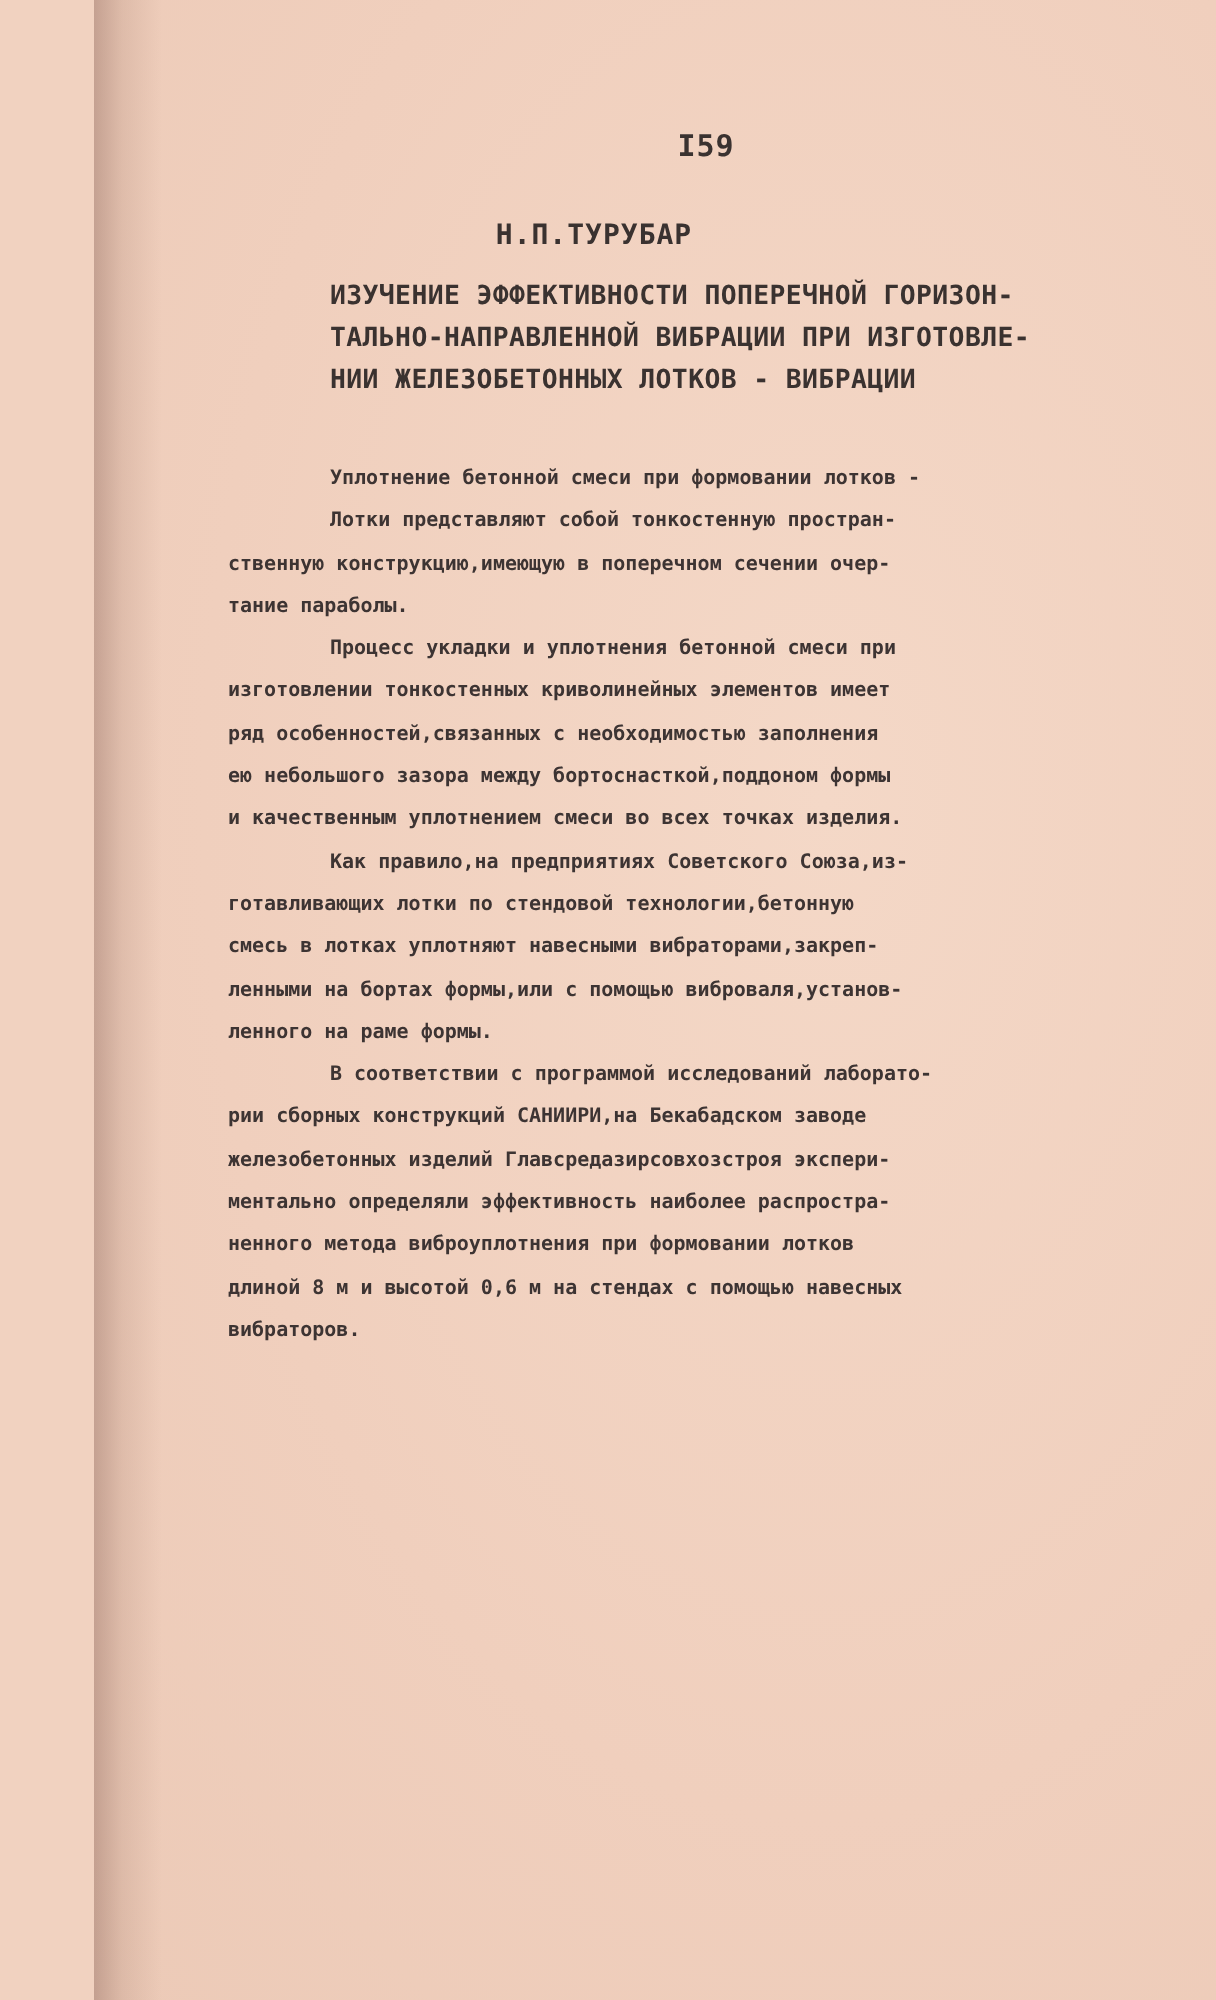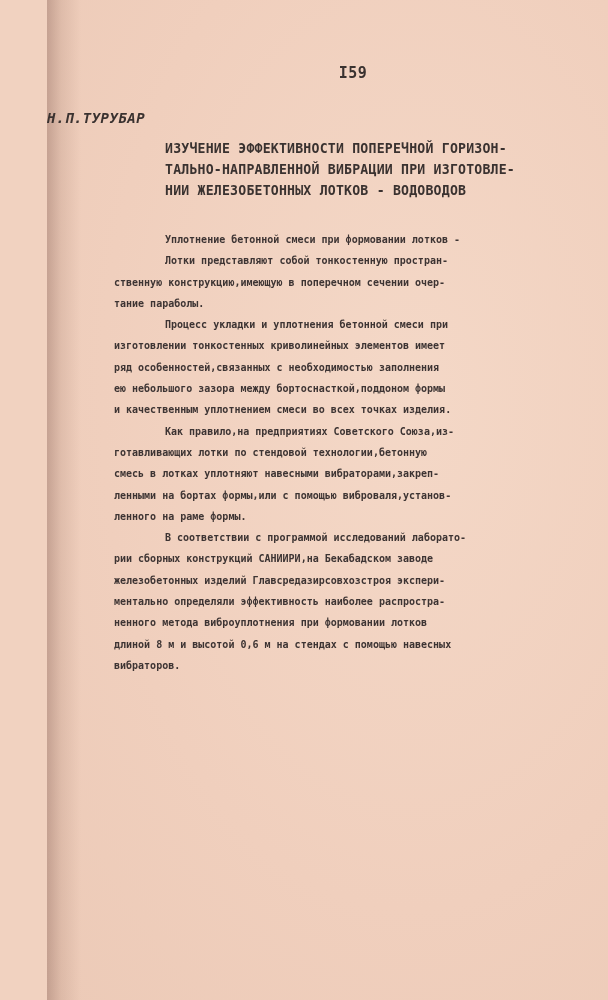--- a/index.html
+++ b/index.html
@@ -17,22 +17,22 @@
       radial-gradient(ellipse at 60% 40%, #f4d8c7 0%, #f0cfbd 60%, #eccab7 100%);
     margin-left: 47px;
   }
   .page-number {
     position: absolute; left: 0; width: 608px; top: 64px;
     text-align: center; font-size: 15px; font-weight: bold;
     letter-spacing: 0.5px; padding-left: 2px;
   }
   .author {
     position: absolute; left: 0; width: 500px; top: 110px;
-    font-size: 14px; font-weight: bold;
-    padding-left: 0px; letter-spacing: 0.5px; font-style: italic;
+    text-align: center; font-size: 14px; font-weight: bold;
+    padding-left: 0px; letter-spacing: 0.5px;
   }
   .title {
     position: absolute; left: 118px; top: 138px; width: 440px;
     font-size: 13.2px; font-weight: bold; line-height: 21px;
     letter-spacing: 0.2px;
   }
   .title div { white-space: pre; }
   .body-text {
     position: absolute; left: 67px; top: 229px; width: 500px;
     font-size: 10px; line-height: 21.3px; font-weight: bold;
@@ -43,21 +43,21 @@
 </style>
 </head>
 <body>
 
 <div class="page">
   <div class="page-number">I59</div>
   <div class="author">Н.П.ТУРУБАР</div>
   <div class="title">
     <div>ИЗУЧЕНИЕ ЭФФЕКТИВНОСТИ ПОПЕРЕЧНОЙ ГОРИЗОН-</div>
     <div>ТАЛЬНО-НАПРАВЛЕННОЙ ВИБРАЦИИ ПРИ ИЗГОТОВЛЕ-</div>
-    <div>НИИ ЖЕЛЕЗОБЕТОННЫХ ЛОТКОВ - ВОДОВОДОВ</div>
+    <div>НИИ ЖЕЛЕЗОБЕТОННЫХ ЛОТКОВ - ВИБРАЦИИ</div>
   </div>
   <div class="body-text" id="body-text">
       <div class="line indent">Уплотнение бетонной смеси при формовании лотков -</div>
       <div class="line indent">Лотки представляют собой тонкостенную простран-</div>
       <div class="line">ственную конструкцию,имеющую в поперечном сечении очер-</div>
       <div class="line">тание параболы.</div>
       <div class="line indent">Процесс укладки и уплотнения бетонной смеси при</div>
       <div class="line">изготовлении тонкостенных криволинейных элементов имеет</div>
       <div class="line">ряд особенностей,связанных с необходимостью заполнения</div>
       <div class="line">ею небольшого зазора между бортоснасткой,поддоном формы</div>

